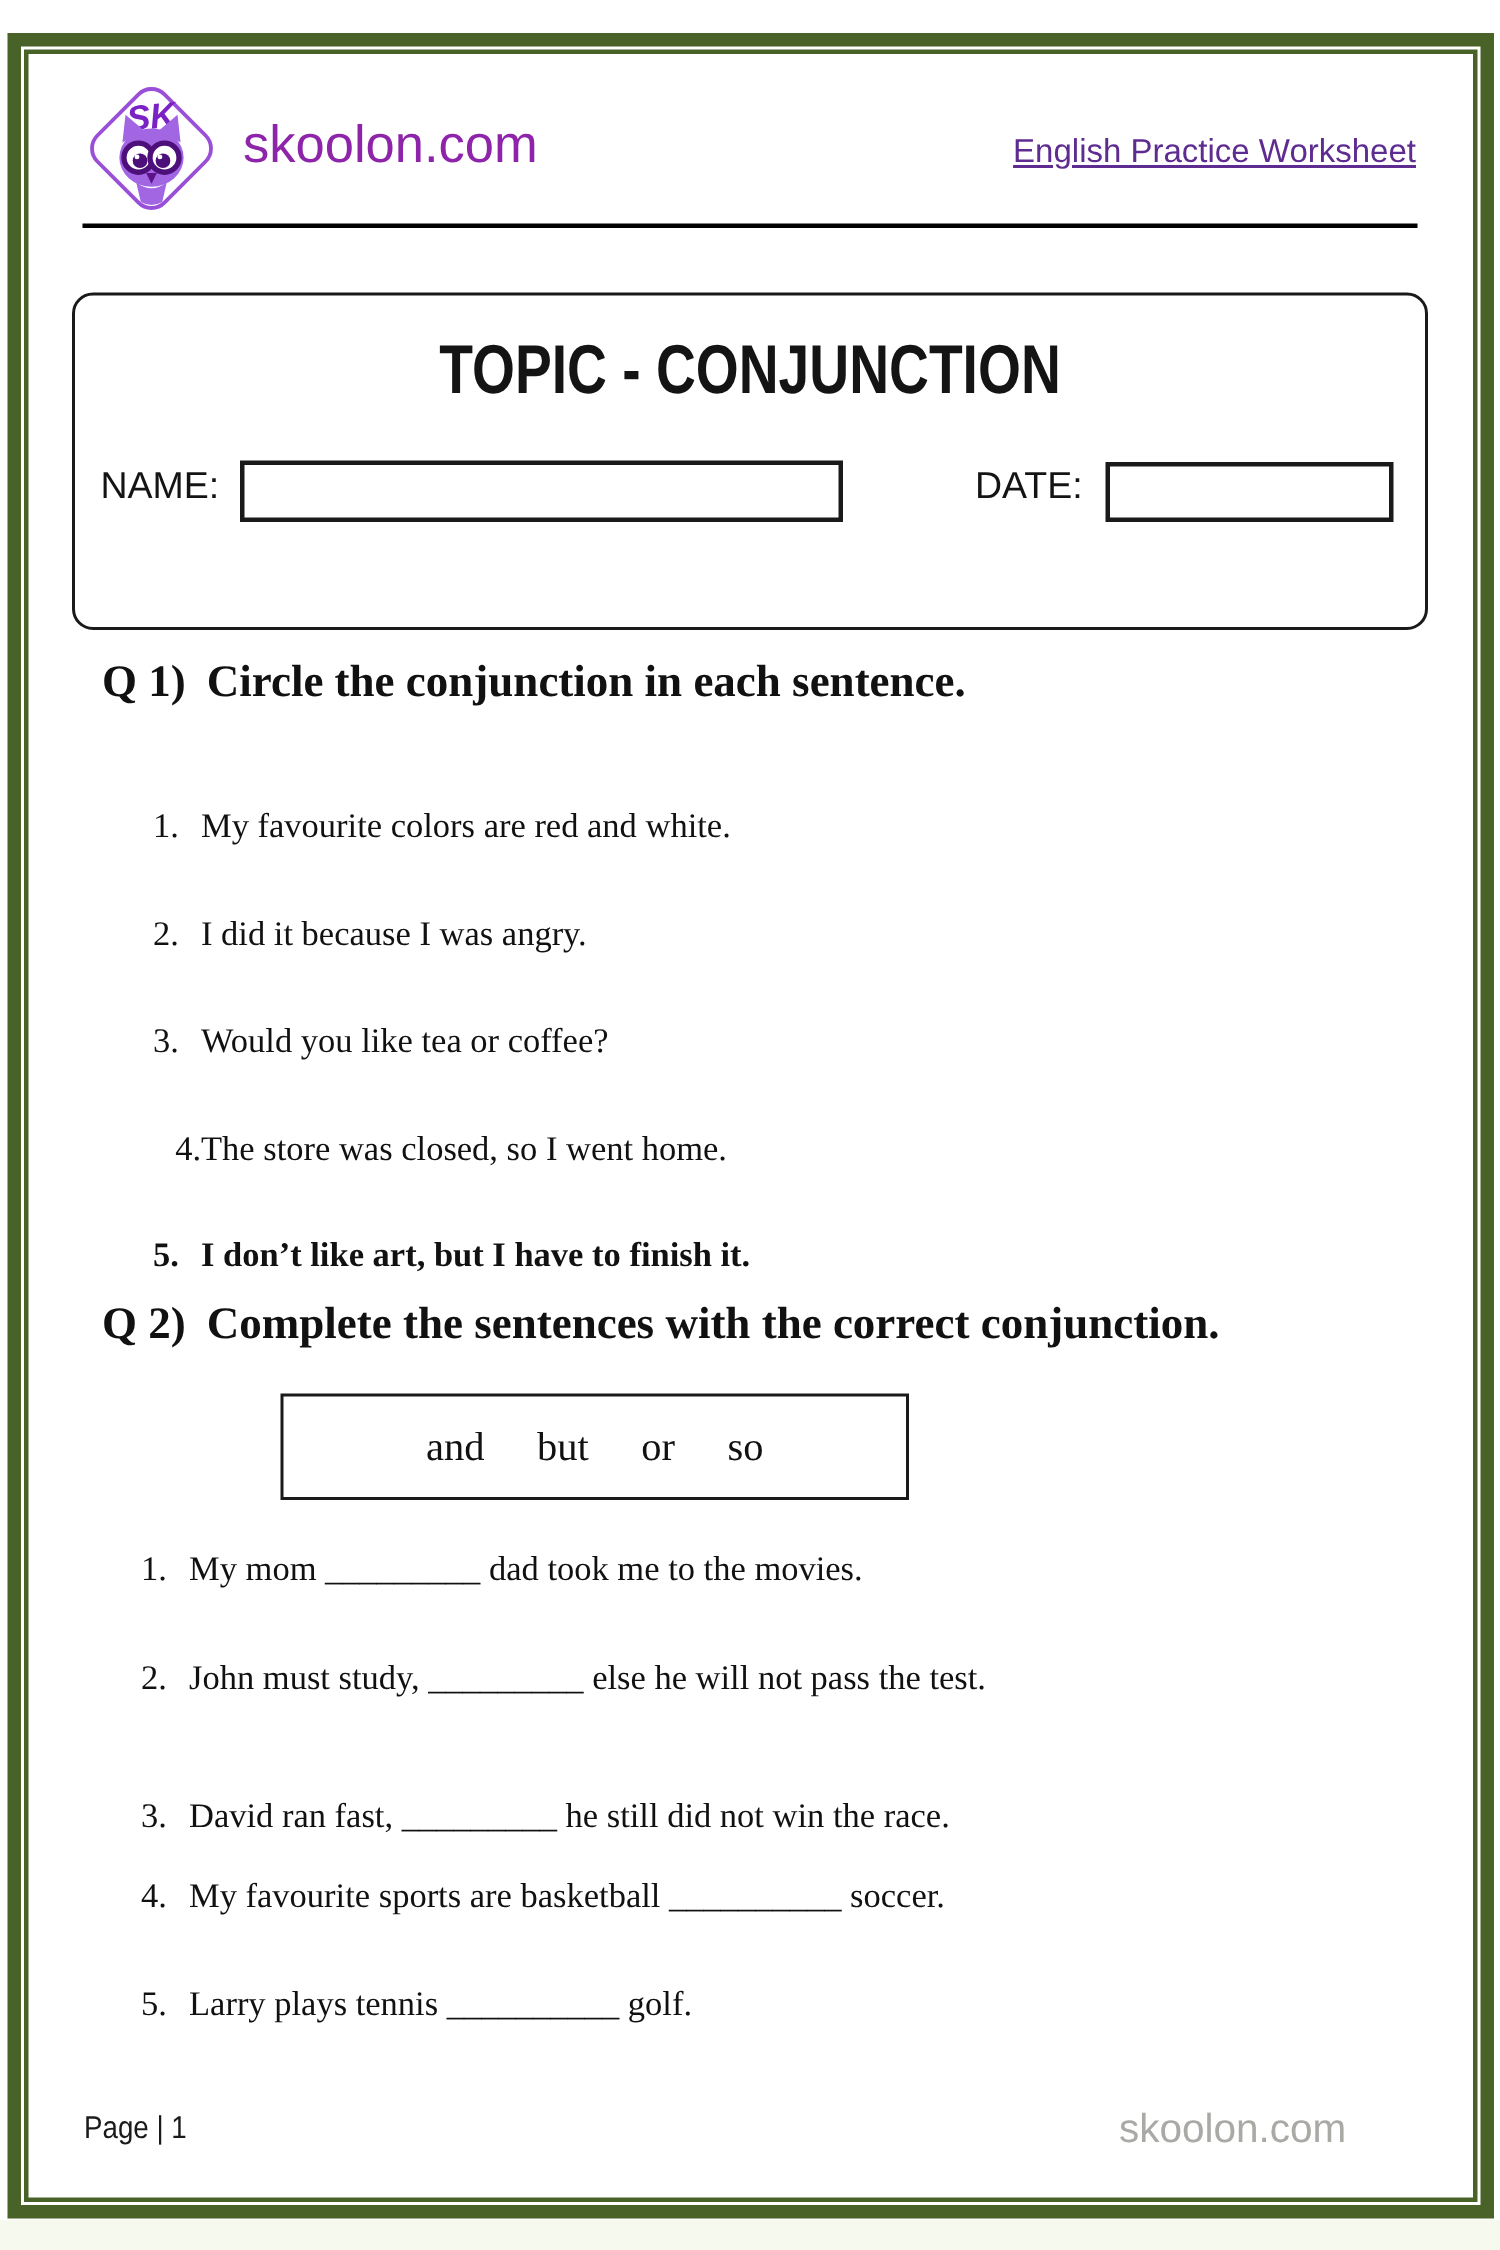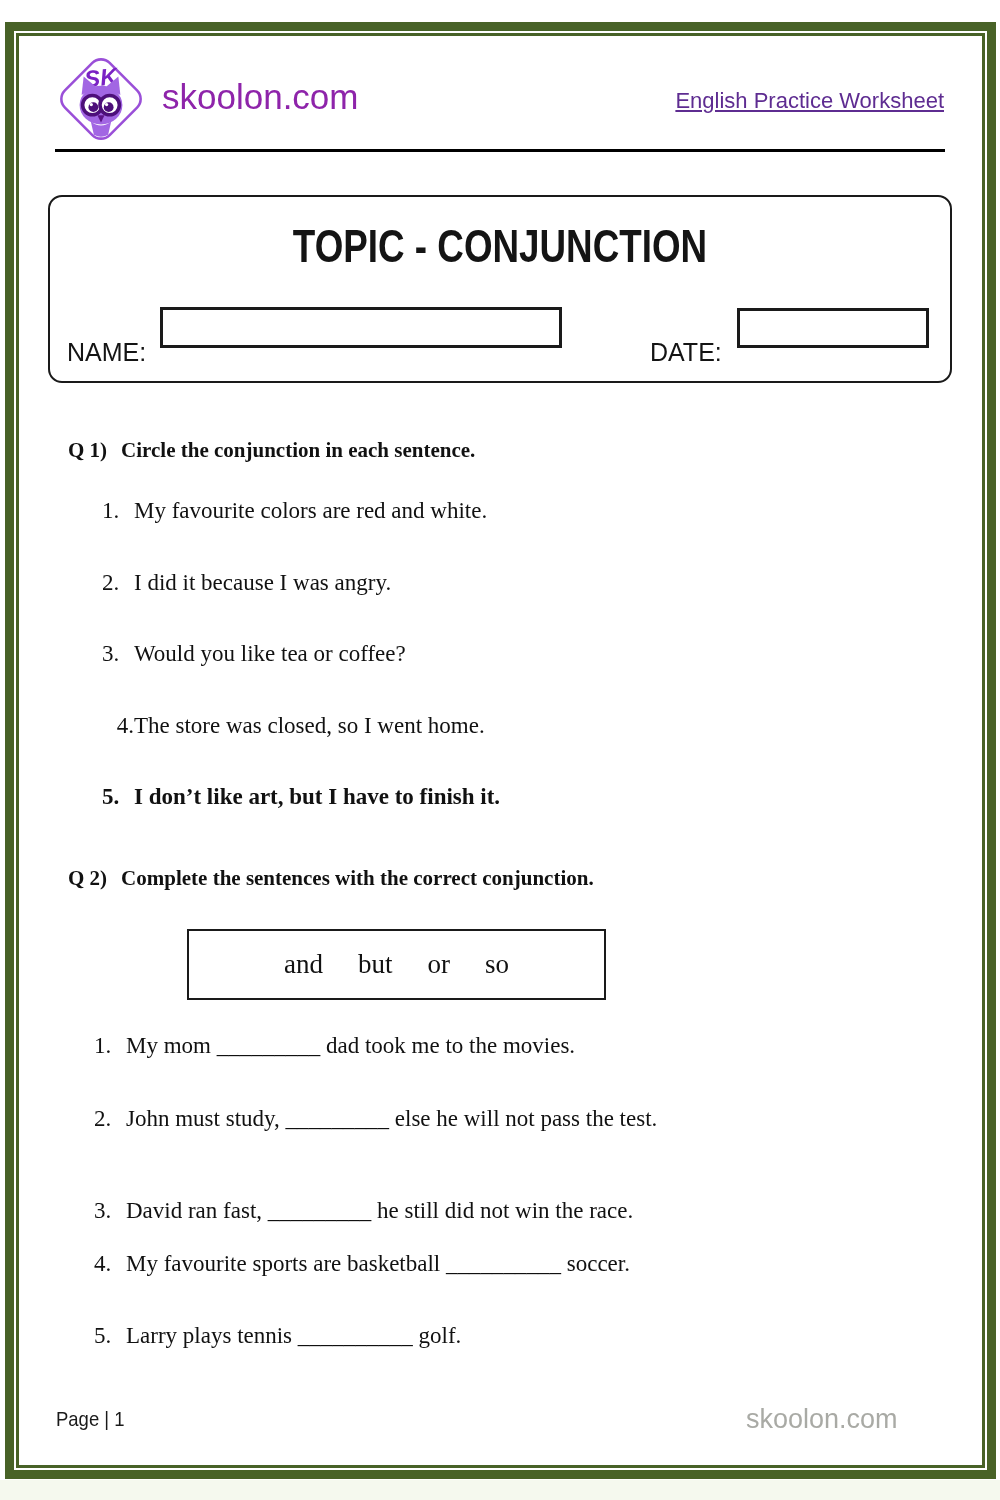--- a/index.html
+++ b/index.html
@@ -36,49 +36,49 @@
   .header-right{
     position:absolute;right:56px;top:88px;
     font-family:"Liberation Sans",sans-serif;font-size:22px;color:var(--header_purple);text-decoration:underline;
   }
   .header-rule{
     position:absolute;top:149px;left:55px;width:890px;height:0;
     border-top:3px solid #000;
   }
   
   .title-box{
-    position:absolute;top:195px;left:48px;width:904px;height:188px;
+    position:absolute;top:195px;left:48px;width:904px;height:225px;
     border:2px solid #1a1a1a;border-radius:14px;background:#fff;
   }
   .worksheet-title{
     margin:0;padding-top:22px;text-align:center;
     font-family:"Liberation Sans",sans-serif;font-weight:700;font-size:46px;
     letter-spacing:0px;transform:scaleX(.8);transform-origin:center;
     color:#141414;white-space:nowrap;
   }
   .field-label{
-    position:absolute;font-family:"Liberation Sans",sans-serif;font-size:25px;color:#141414;margin-top:28px;
+    position:absolute;font-family:"Liberation Sans",sans-serif;font-size:25px;color:#141414;
   }
   .name-label{left:17px;top:113px;}
   .date-label{left:600px;top:113px;}
   .field-box{position:absolute;border:3px solid #1a1a1a;background:#fff;}
   .name-box{left:110px;top:110px;width:402px;height:41px;}
   .date-box{left:687px;top:111px;width:192px;height:40px;}
   
   .q-heading{
-    position:absolute;left:68px;font-weight:700;font-size:21px;white-space:nowrap;
+    position:absolute;left:68px;font-weight:700;font-size:30px;white-space:nowrap;
   }
   .q-heading .q-prefix{margin-right:14px;}
   .q1-heading{top:438px;}
   .q2-heading{top:866px;}
   .q-item{
     position:absolute;font-size:23px;white-space:nowrap;
   }
   .q-item .num{display:inline-block;width:32px;}
-  .q1-item{left:102px;}
+  .q1-item{left:102px;margin-top:40px;}
   .q1-item-0{top:498px;}
   .q1-item-1{top:570px;}
   .q1-item-2{top:641px;}
   .q1-item-3{top:713px;text-align:right;}
   .q1-item-4{top:784px;font-weight:bold;}
   .q2-item{left:94px;}
   .q2-item-0{top:1033px;}
   .q2-item-1{top:1106px;}
   .q2-item-2{top:1178px;margin-top:20px;}
   .q2-item-3{top:1251px;}

